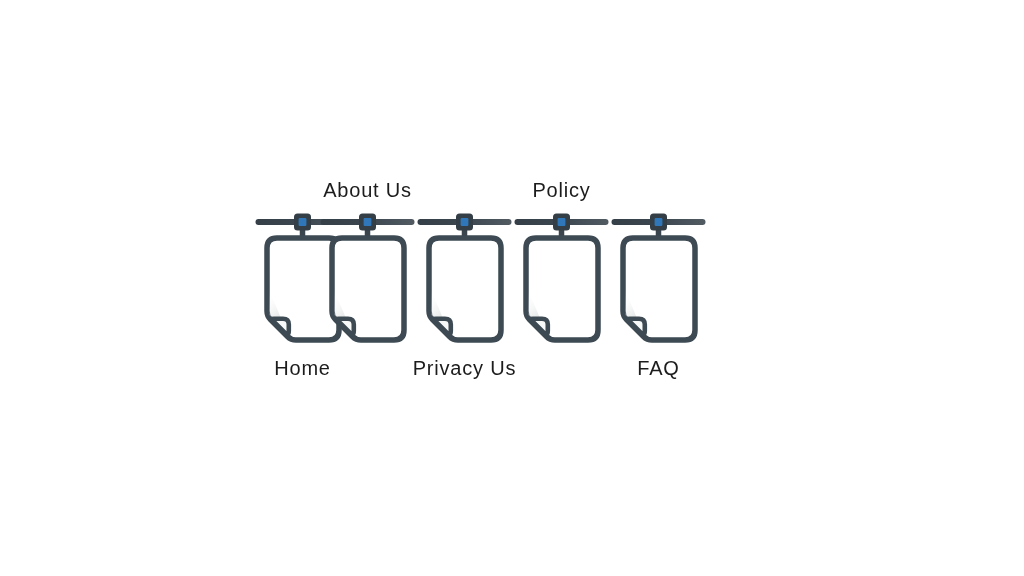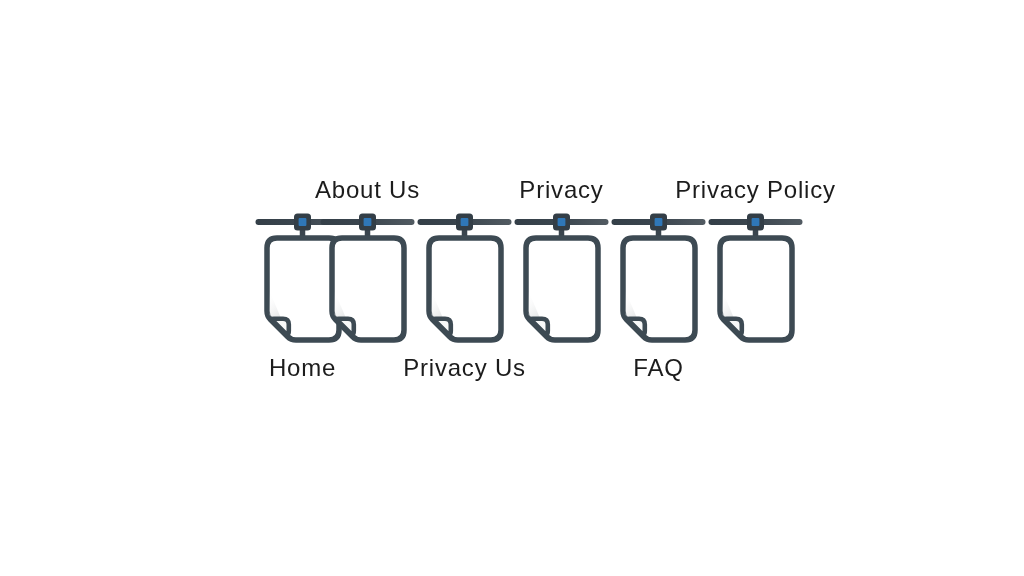--- a/index.html
+++ b/index.html
@@ -36,21 +36,21 @@
     position: absolute;
     left: 0;
     top: 0;
     display: block;
   }
   .label {
     position: absolute;
     left: 50%;
     transform: translateX(-50%);
     white-space: nowrap;
-    font-size: 24px;
+    font-size: 20px;
     font-weight: 400;
     letter-spacing: 0.8px;
     color: #1c1c1c;
     line-height: 32px;
   }
   .label-top    { top: -37px; }
   .label-bottom { top: 141px; }
 </style>
 </head>
 <body>
@@ -113,42 +113,30 @@
   <div class="unit">
     <svg class="icon-svg" width="97" height="135" viewBox="0 0 97 135">
       <rect x="1.5" y="8" width="94" height="6" rx="3" fill="url(#barGrad)"></rect>
       <rect x="45.75" y="10" width="5.5" height="21" fill="#3a454e"></rect>
       <rect x="40" y="2.5" width="17" height="17" rx="3.5" fill="#333e47"></rect>
       <rect x="44.6" y="7.1" width="7.8" height="7.8" rx="1" fill="#2f77b8"></rect>
       <path d="M23 27 H75 Q85 27 85 37 V119 Q85 129 75 129 H42 Q37 129 33.5 125.5 L16.5 108.5 Q13 105 13 100 V37 Q13 27 23 27 Z" fill="#ffffff" stroke="#3d4a53" stroke-width="5.5" stroke-linejoin="round"></path>
       <polygon points="15.5,80 15.5,104 33,121.5" fill="url(#foldShade)"></polygon>
       <path d="M17 108 L30.5 121.5 Q34.8 125.8 34.8 119.8 V113.5 Q34.8 107.8 29 107.8 H20 Z" fill="#f7f8f8" stroke="#3d4a53" stroke-width="4.6" stroke-linejoin="round"></path>
     </svg>
-    <div class="label label-top">Privacy</div>
+    <div class="label label-top">Policy</div>
   </div>
 
   <div class="unit">
     <svg class="icon-svg" width="97" height="135" viewBox="0 0 97 135">
       <rect x="1.5" y="8" width="94" height="6" rx="3" fill="url(#barGrad)"></rect>
       <rect x="45.75" y="10" width="5.5" height="21" fill="#3a454e"></rect>
       <rect x="40" y="2.5" width="17" height="17" rx="3.5" fill="#333e47"></rect>
       <rect x="44.6" y="7.1" width="7.8" height="7.8" rx="1" fill="#2f77b8"></rect>
       <path d="M23 27 H75 Q85 27 85 37 V119 Q85 129 75 129 H42 Q37 129 33.5 125.5 L16.5 108.5 Q13 105 13 100 V37 Q13 27 23 27 Z" fill="#ffffff" stroke="#3d4a53" stroke-width="5.5" stroke-linejoin="round"></path>
       <polygon points="15.5,80 15.5,104 33,121.5" fill="url(#foldShade)"></polygon>
       <path d="M17 108 L30.5 121.5 Q34.8 125.8 34.8 119.8 V113.5 Q34.8 107.8 29 107.8 H20 Z" fill="#f7f8f8" stroke="#3d4a53" stroke-width="4.6" stroke-linejoin="round"></path>
     </svg>
     <div class="label label-bottom">FAQ</div>
   </div>
 
-  <div class="unit">
-    <svg class="icon-svg" width="97" height="135" viewBox="0 0 97 135">
-      <rect x="1.5" y="8" width="94" height="6" rx="3" fill="url(#barGrad)"></rect>
-      <rect x="45.75" y="10" width="5.5" height="21" fill="#3a454e"></rect>
-      <rect x="40" y="2.5" width="17" height="17" rx="3.5" fill="#333e47"></rect>
-      <rect x="44.6" y="7.1" width="7.8" height="7.8" rx="1" fill="#2f77b8"></rect>
-      <path d="M23 27 H75 Q85 27 85 37 V119 Q85 129 75 129 H42 Q37 129 33.5 125.5 L16.5 108.5 Q13 105 13 100 V37 Q13 27 23 27 Z" fill="#ffffff" stroke="#3d4a53" stroke-width="5.5" stroke-linejoin="round"></path>
-      <polygon points="15.5,80 15.5,104 33,121.5" fill="url(#foldShade)"></polygon>
-      <path d="M17 108 L30.5 121.5 Q34.8 125.8 34.8 119.8 V113.5 Q34.8 107.8 29 107.8 H20 Z" fill="#f7f8f8" stroke="#3d4a53" stroke-width="4.6" stroke-linejoin="round"></path>
-    </svg>
-    <div class="label label-top">Privacy Policy</div>
-  </div>
 
 </div>
 
 </body></html>

